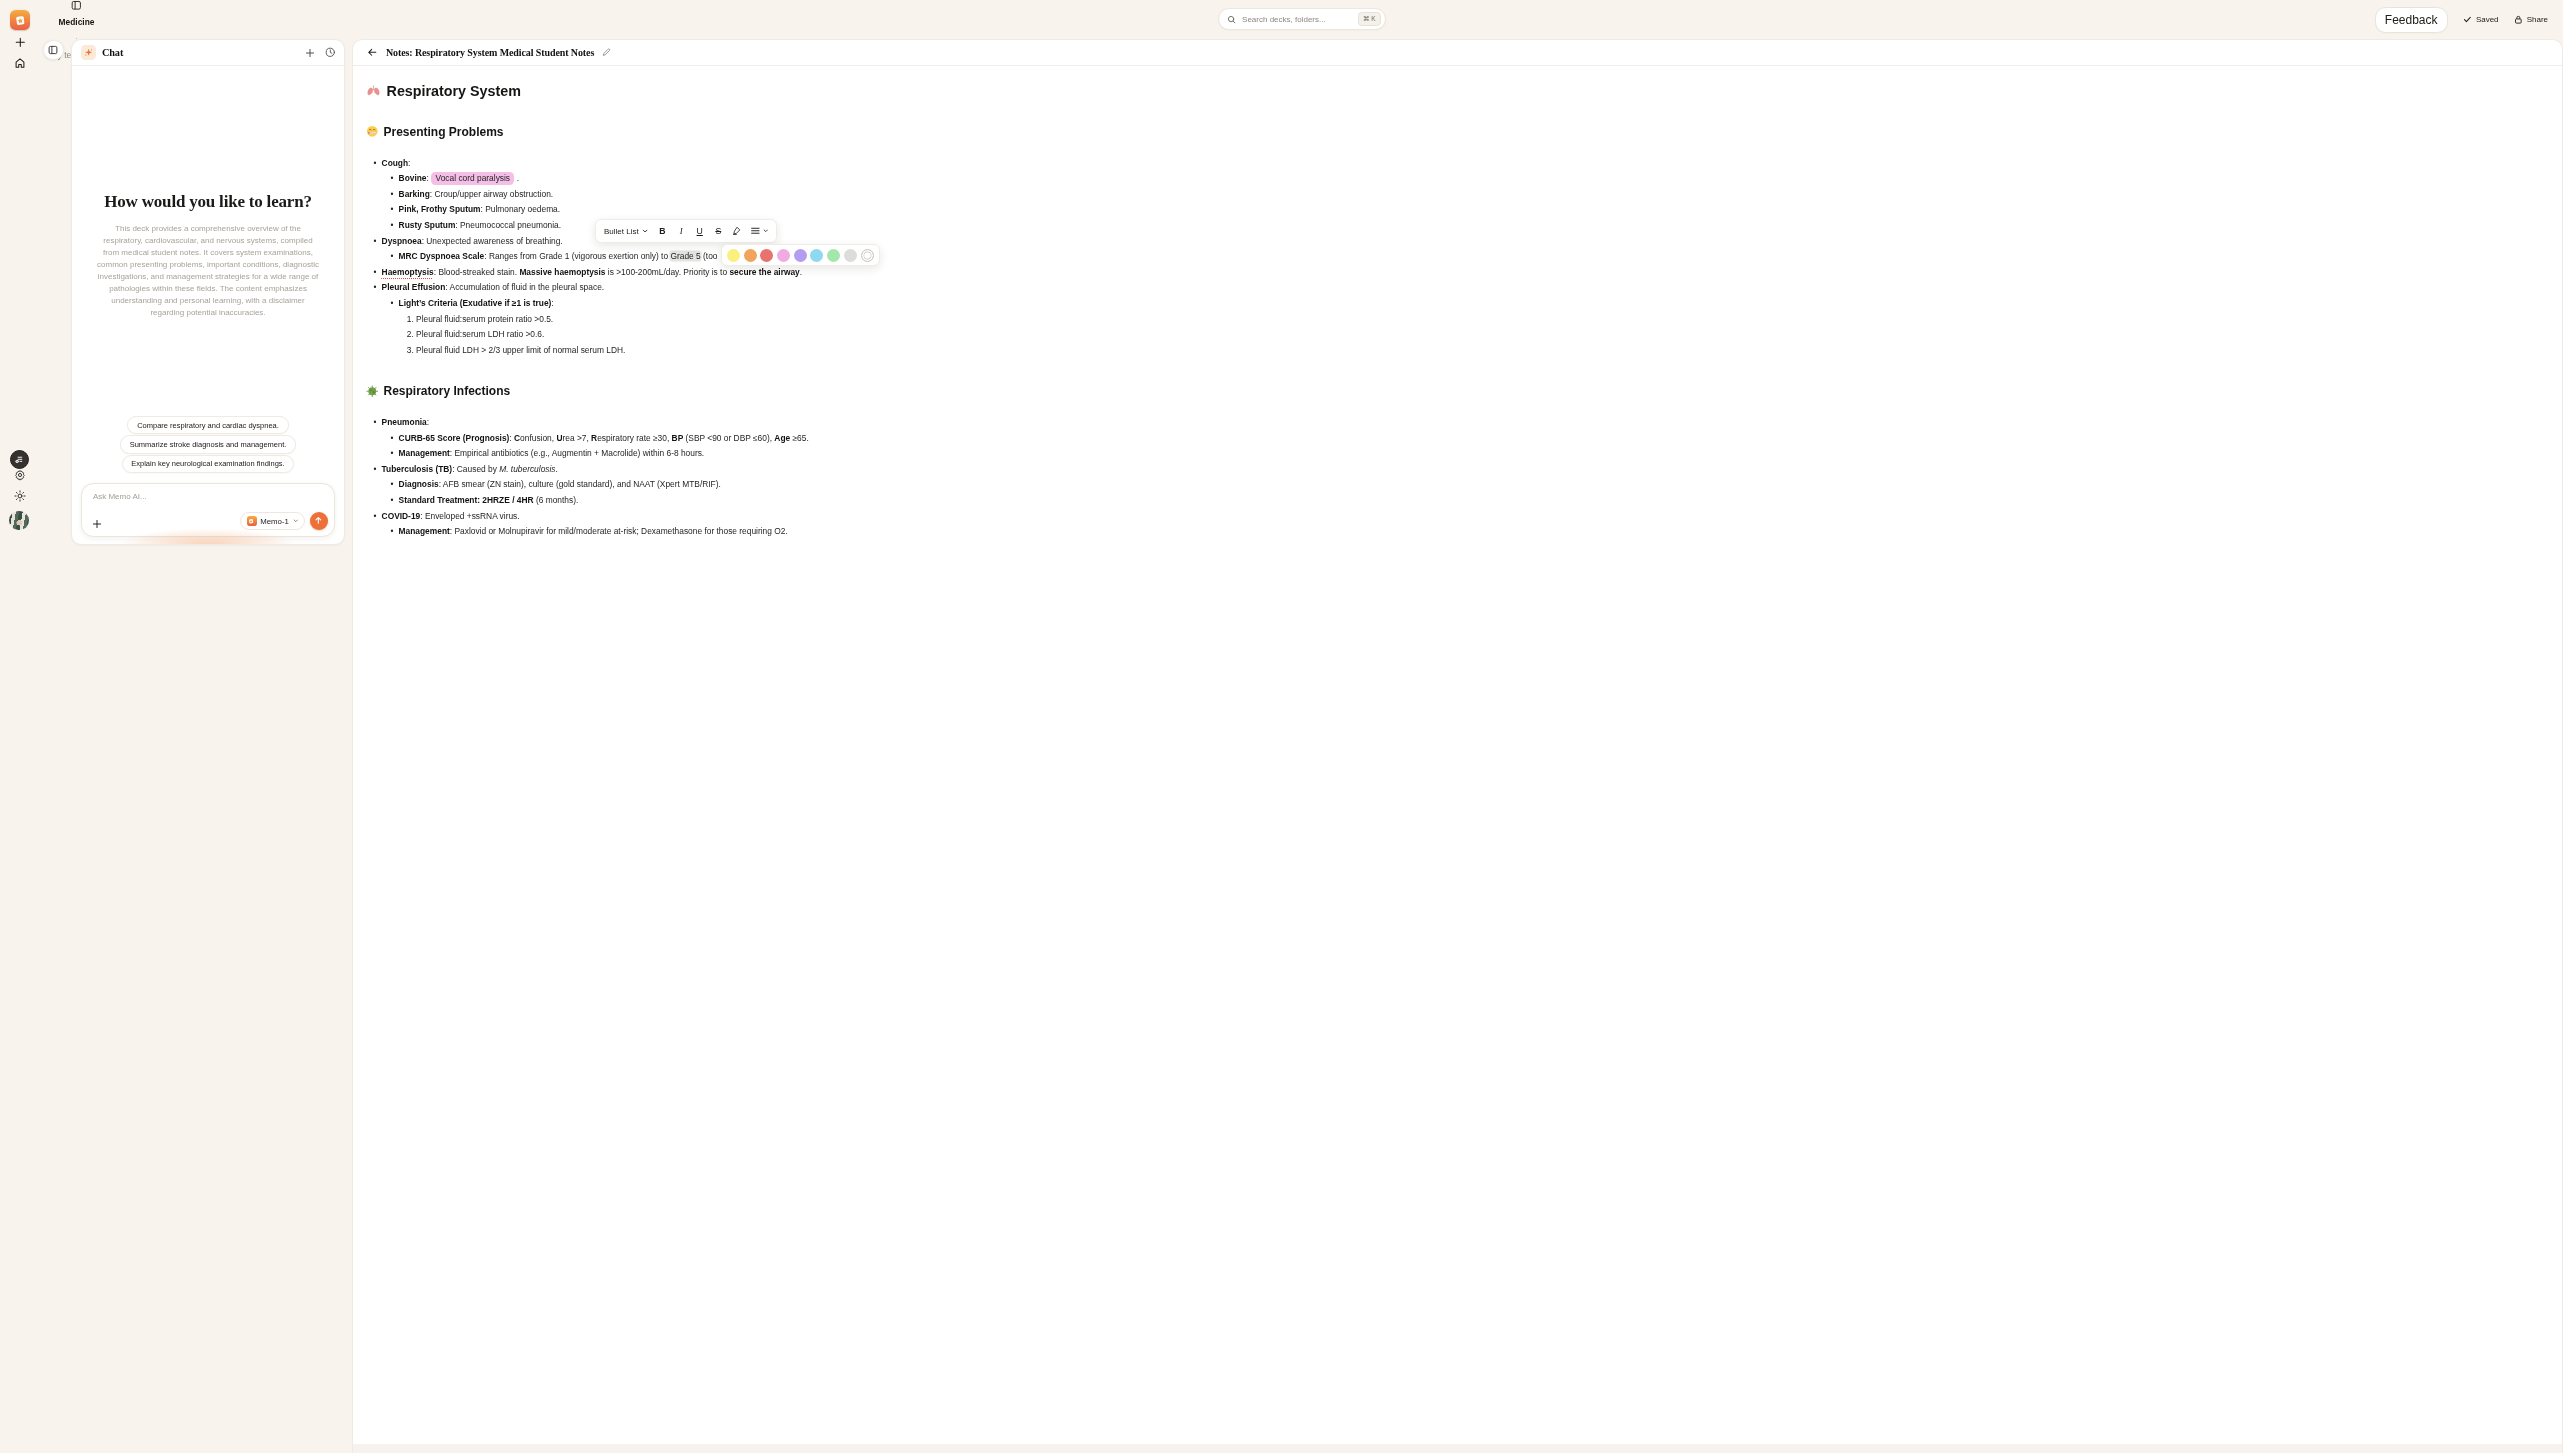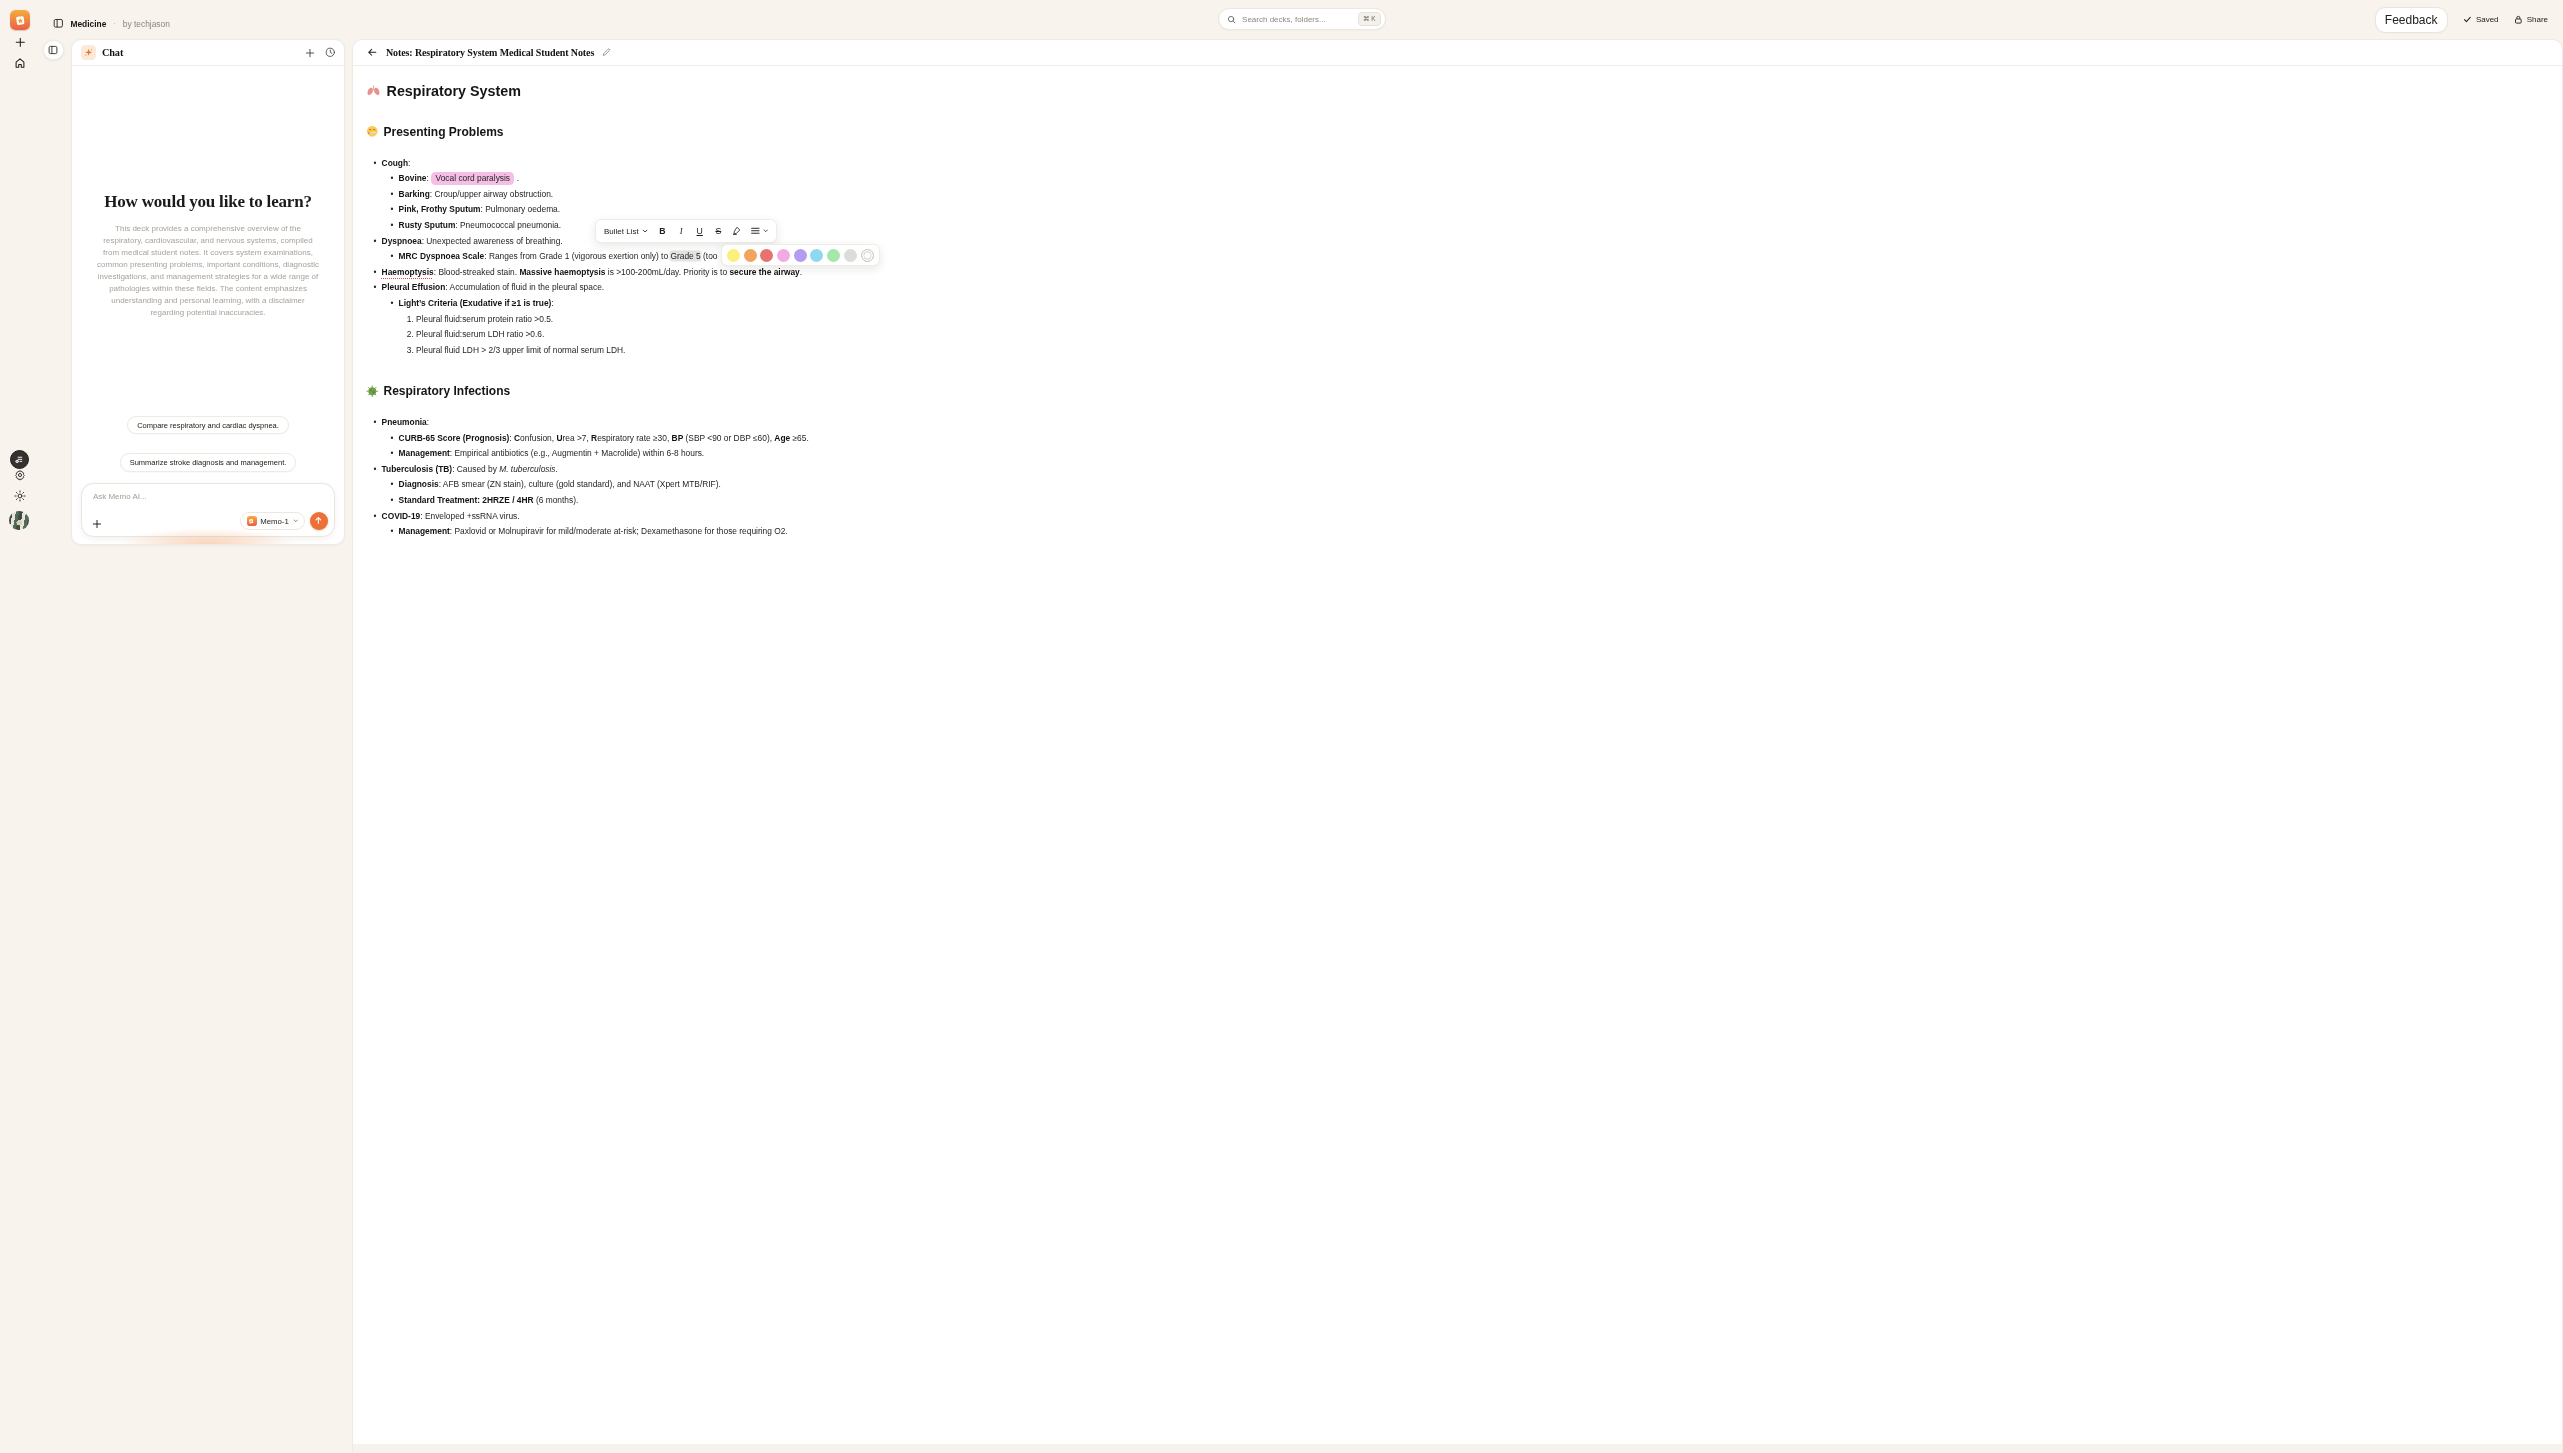--- a/index.html
+++ b/index.html
@@ -21,21 +21,21 @@
   .avatar { position: absolute; left: 9.3px; top: 511px; width: 19.3px; height: 19.3px; border-radius: 50%;
     overflow: hidden;
     background:
       radial-gradient(6.2px 5.6px at 52% 62%, #d9cdb8 0 45%, transparent 50%),
       repeating-linear-gradient(100deg, #3c4f46 0 3.7px, #e8e4d8 3.7px 6.9px, #55685c 6.9px 10px),
       #4a5a50; }
 
   
   .main { position: absolute; left: 40px; top: 0; right: 0; bottom: 0; }
   .topbar { position: relative; height: 39px; }
-  .tb-left { position: absolute; left: 13px; top: 0; height: 47px; display: flex; align-items: center; gap: 6.9px; }
+  .tb-left { position: absolute; left: 13px; top: 0; height: 47px; display: flex; align-items: center; gap: 6.9px; flex-direction: column; }
   .deck-title { font-size: 8.4px; font-weight: 700; color: #161513; }
   .deck-sep { color: #B5AFa6; font-size: 8px; }
   .deck-author { font-size: 8.4px; color: #8B857C; }
   .searchbox { position: absolute; left: 50%; top: 8px; transform: translateX(-50%);
     width: 168px; height: 22.4px; background: #fff; border: 0.6px solid #ECE7DF; border-radius: 11.2px;
     display: flex; align-items: center; padding: 0 5px 0 8.7px; gap: 5.6px;
     box-shadow: 0 0.6px 1.2px rgba(40,30,20,.05); }
   .searchbox input { border: none; outline: none; flex: 1; font-size: 8px; color: #3c3a36;
     font-family: "Liberation Sans", sans-serif; background: transparent; }
   .searchbox input::placeholder { color: #8D877E; }
@@ -64,21 +64,21 @@
     display: flex; align-items: center; justify-content: center; }
   .chat-title { font-family: "Liberation Serif", serif; font-weight: 700; font-size: 10.3px;
     letter-spacing: -0.1px; color: #141311; }
   .chat-hd-ic { margin-left: auto; display: flex; align-items: center; gap: 10px; color: #4b4944; }
   .icbtn { cursor: pointer; display: flex; }
   .chat-empty { position: absolute; left: 0; right: 0; top: 152px; text-align: center; }
   .chat-empty h2 { font-family: "Liberation Serif", serif; font-weight: 700; font-size: 17px;
     letter-spacing: -0.2px; color: #1b1a18; }
   .chat-empty p { width: 222px; margin: 10.6px auto 0; font-size: 8px; line-height: 12px; color: #A8A29A; }
   .chips { position: absolute; left: 0; right: 0; top: 376px; display: flex; flex-direction: column;
-    align-items: center; gap: 19px; }
+    align-items: center; gap: 1px; }
   .chip { background: #fff; border: 0.6px solid #EFEAE2; border-radius: 9.3px; padding: 3.7px 8.7px;
     font-size: 7.5px; color: #23211d; box-shadow: 0 0.6px 1.2px rgba(40,30,20,.04); cursor: pointer; }
   .ask-card { position: absolute; left: 9.3px; right: 9.3px; top: 443px; height: 54px; background: #fff;
     border: 0.6px solid #EBE5DC; border-radius: 12.5px; box-shadow: 0 1.2px 5px rgba(40,30,20,.06); }
   .ask-ph { position: absolute; left: 10.6px; top: 8px; font-size: 8px; color: #A39D95; cursor: text; }
   .ask-plus { position: absolute; left: 9.3px; bottom: 7.5px; color: #1c1b19; cursor: pointer; }
   .model-pill { position: absolute; right: 29px; bottom: 6.2px; height: 17.5px; border: 0.6px solid #EDE7DE;
     border-radius: 9.3px; display: flex; align-items: center; gap: 3.7px; padding: 0 5.6px;
     font-size: 7.8px; color: #1e1c19; cursor: pointer; background:#fff; }
   .mini-logo { width: 10px; height: 10px; border-radius: 2.8px;

